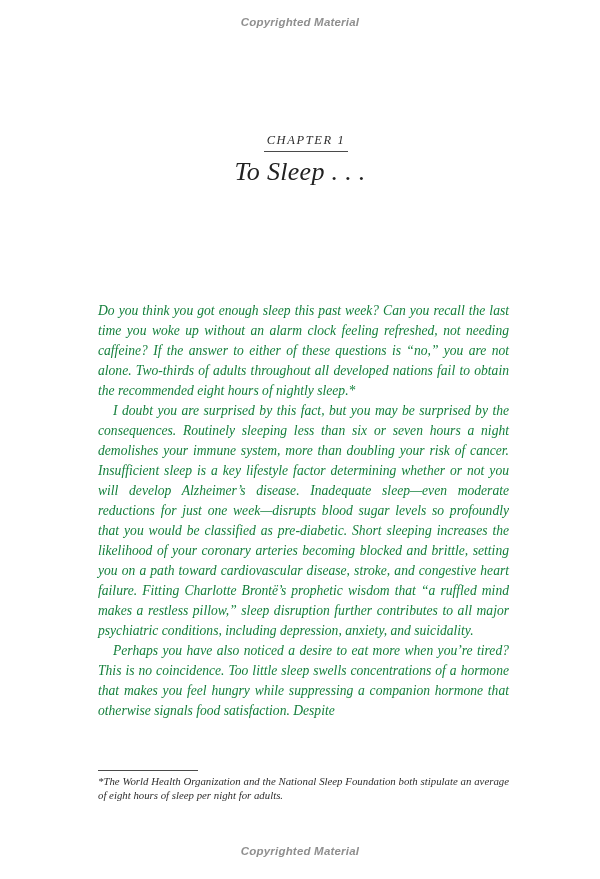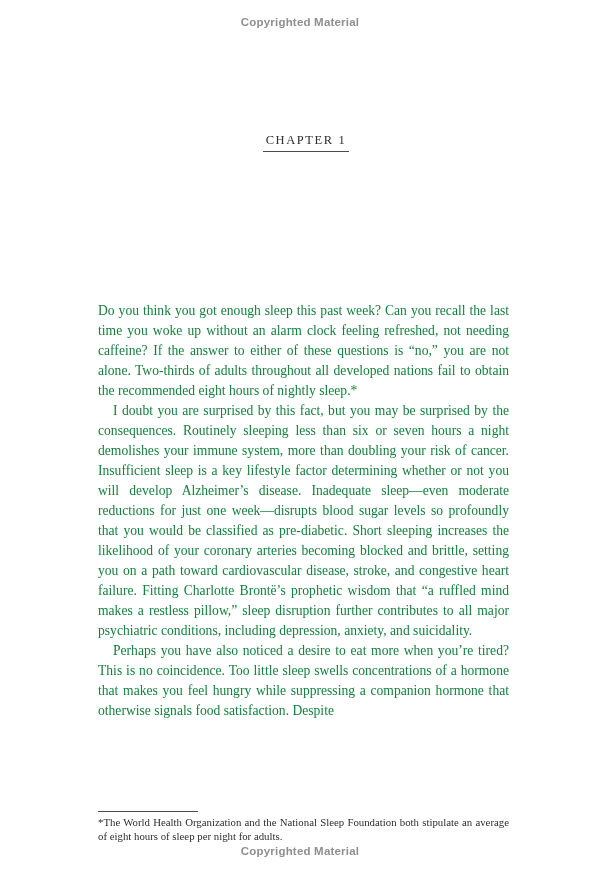--- a/index.html
+++ b/index.html
@@ -7,20 +7,21 @@
     padding: 0;
     background: #ffffff;
   }
   .page {
     position: relative;
     width: 600px;
     height: 879px;
     background: #ffffff;
     overflow: hidden;
     font-family: "Liberation Serif", serif;
+    font-style: italic;
   }
   .notice {
     position: absolute;
     left: 0;
     width: 100%;
     text-align: center;
     font-family: "Liberation Sans", sans-serif;
     font-weight: bold;
     font-size: 11.5px;
     color: #8f8f8f;
@@ -77,21 +78,20 @@
   .body-text p.indented {
     text-indent: 15px;
   }
 
   .footnote {
     position: absolute;
     top: 770px;
     left: 98px;
     width: 411px;
     color: #2e2e2e;
-    margin-top: 41px;
   }
   .footnote-rule {
     width: 100px;
     height: 0;
     border-top: 1px solid #4a4a4a;
     margin-bottom: 4px;
   }
   .footnote-text {
     margin: 0;
     font-size: 10.8px;
@@ -103,20 +103,21 @@
 <body>
 
 <div class="page">
 
   <div class="notice top">Copyrighted Material</div>
 
   <div class="chapter-label-wrap">
     <span class="chapter-label">CHAPTER 1</span>
   </div>
 
+  <h1 class="chapter-title">To Sleep . . .</h1>
 
   <div class="body-text">
     <p>Do you think you got enough sleep this past week? Can you recall the last time you woke up without an alarm clock feeling refreshed, not needing caffeine? If the answer to either of these questions is “no,” you are not alone. Two-thirds of adults throughout all developed nations fail to obtain the recommended eight hours of nightly sleep.*</p>
     <p class="indented">I doubt you are surprised by this fact, but you may be surprised by the consequences. Routinely sleeping less than six or seven hours a night demolishes your immune system, more than doubling your risk of cancer. Insufficient sleep is a key lifestyle factor determining whether or not you will develop Alzheimer’s disease. Inadequate sleep—even moderate reductions for just one week—disrupts blood sugar levels so profoundly that you would be classified as pre-diabetic. Short sleeping increases the likelihood of your coronary arteries becoming blocked and brittle, setting you on a path toward cardiovascular disease, stroke, and congestive heart failure. Fitting Charlotte Brontë’s prophetic wisdom that “a ruffled mind makes a restless pillow,” sleep disruption further contributes to all major psychiatric conditions, including depression, anxiety, and suicidality.</p>
     <p class="indented">Perhaps you have also noticed a desire to eat more when you’re tired? This is no coincidence. Too little sleep swells concentrations of a hormone that makes you feel hungry while suppressing a companion hormone that otherwise signals food satisfaction. Despite</p>
   </div>
 
   <div class="footnote">
     <div class="footnote-rule"></div>
     <p class="footnote-text">*The World Health Organization and the National Sleep Foundation both stipulate an average of eight hours of sleep per night for adults.</p>

